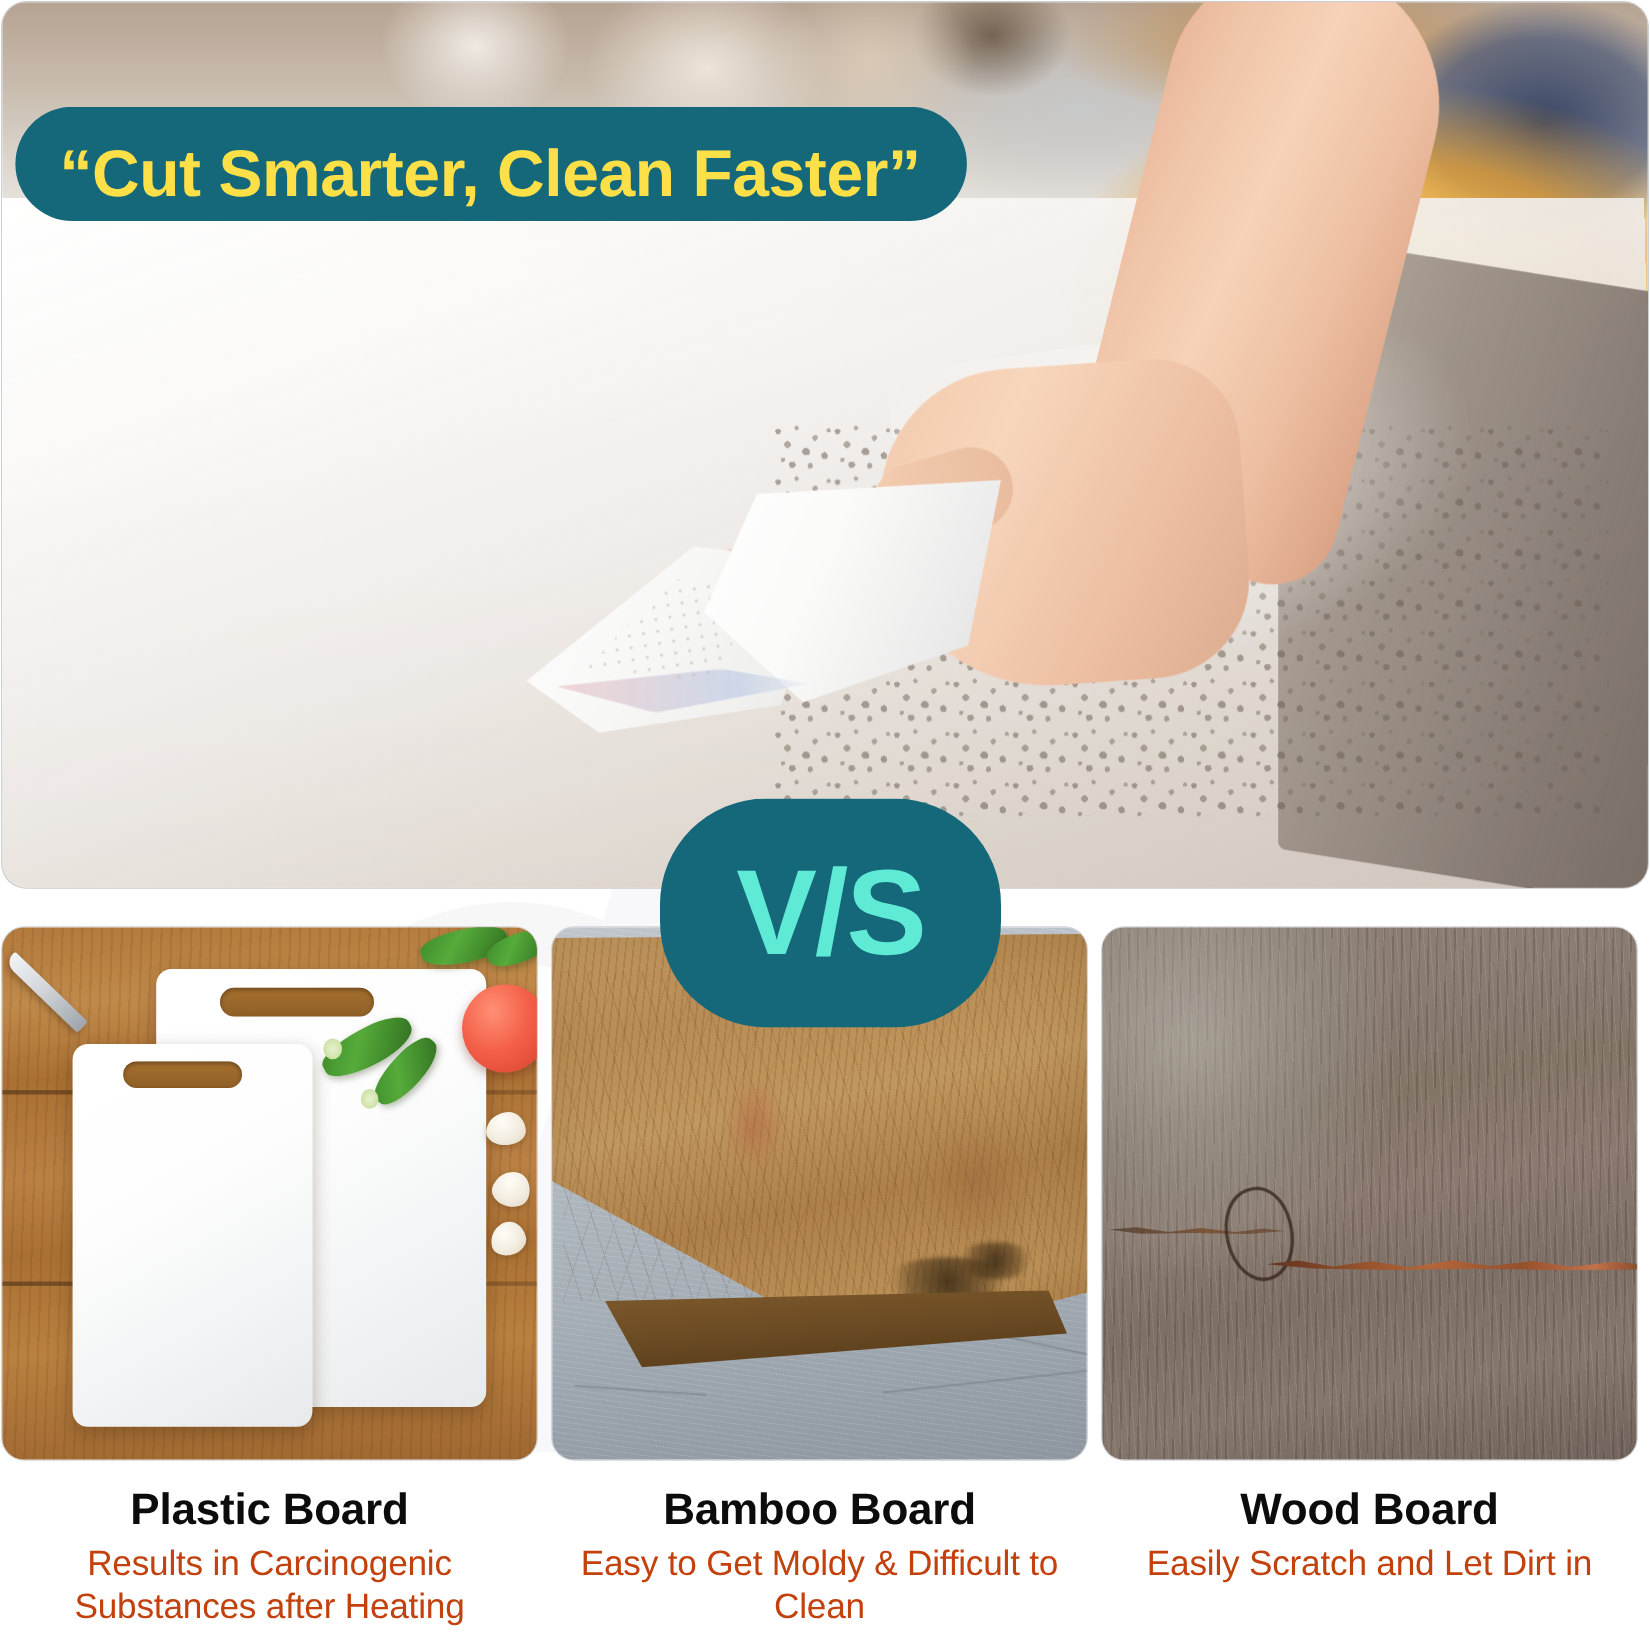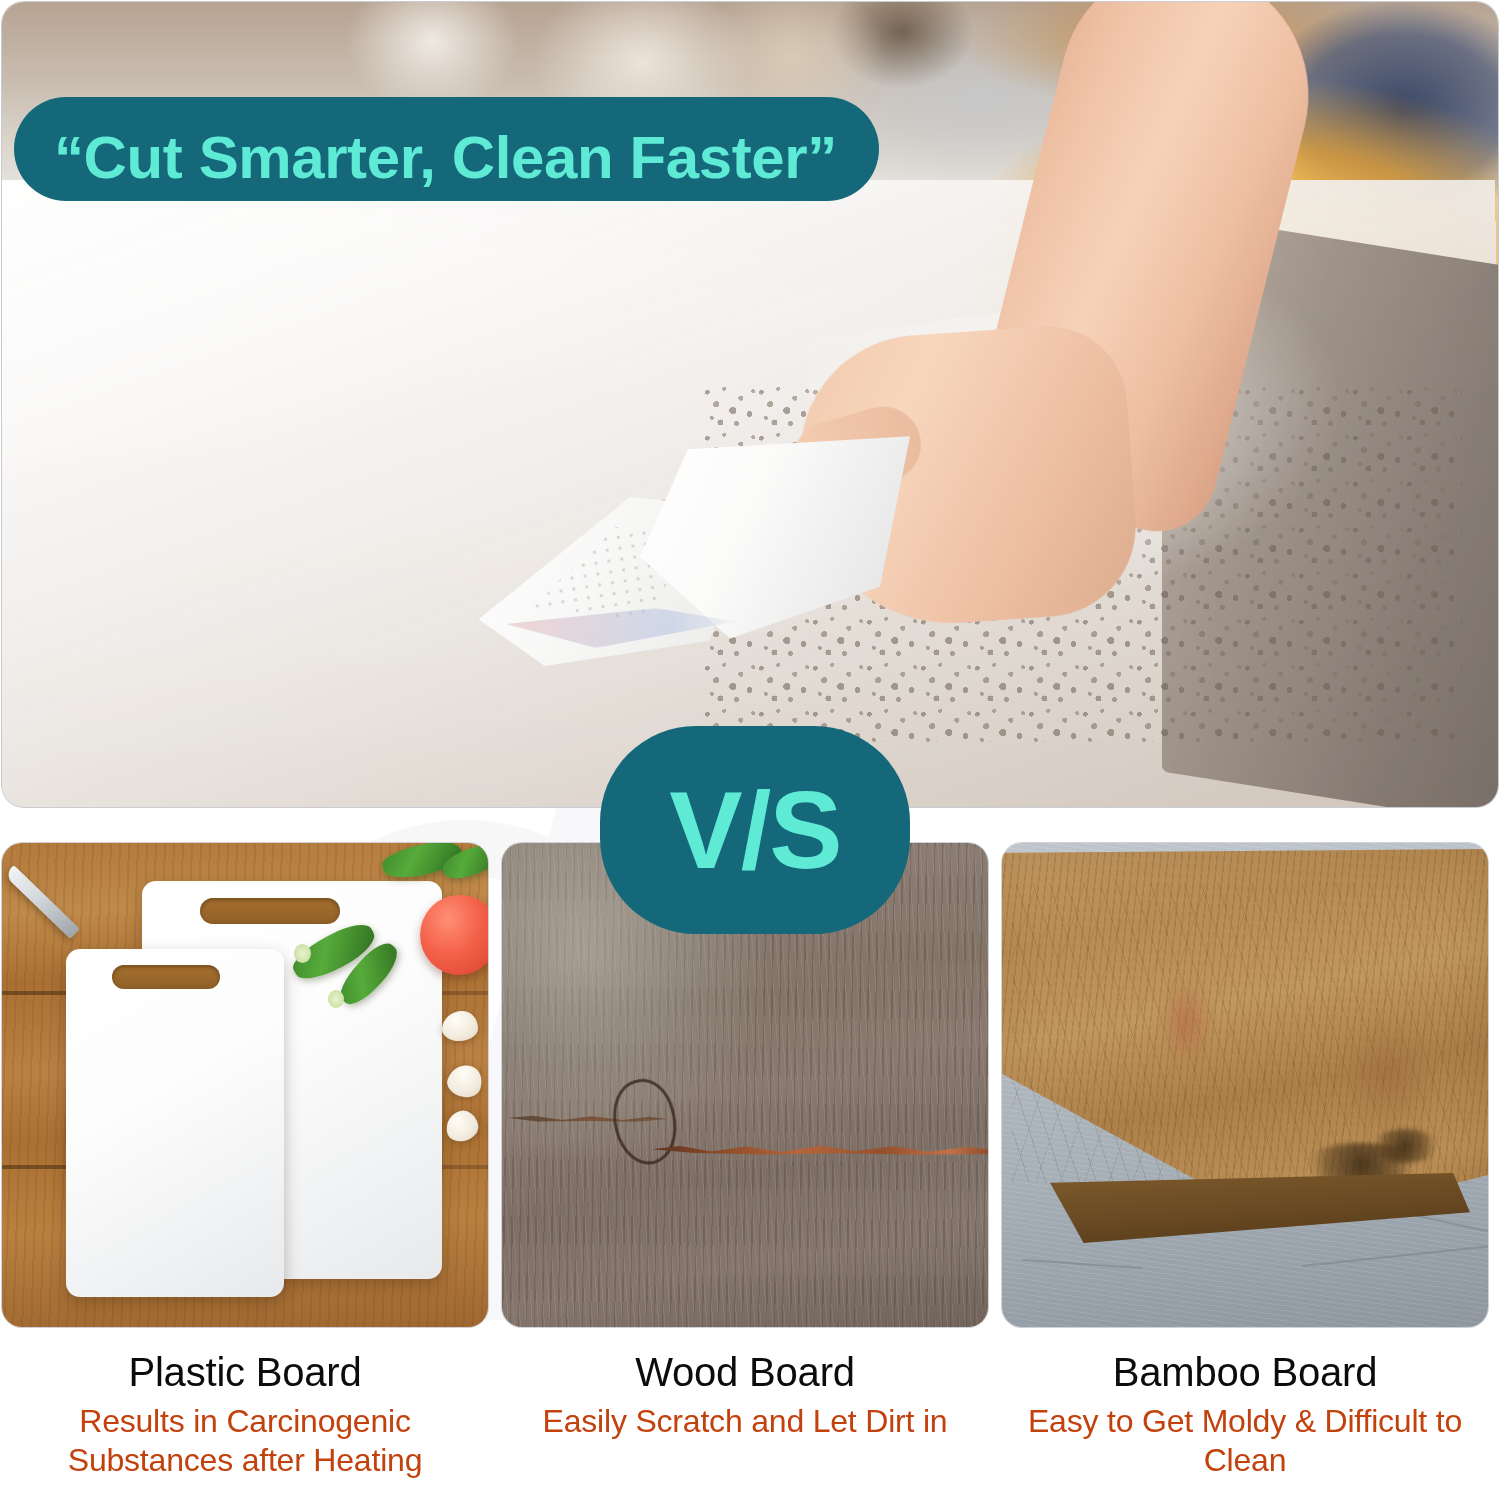--- a/index.html
+++ b/index.html
@@ -213,21 +213,21 @@
     left: 14px; top: 97px;
     height: 104px;
     padding: 0 42px 0 40px;
     display: flex;
     align-items: center;
     background: #15687a;
     border-radius: 52px;
     z-index: 6;
   }
   .headline-text {
-    color: #5eead4;
+    color: #fde047;
     font-size: 60px;
     font-weight: 700;
     letter-spacing: -.4px;
     white-space: nowrap;
     line-height: 1;
     margin-top: 18px;
   }
 
   
   .vs-badge {
@@ -424,21 +424,21 @@
     border: 3px solid rgba(52,36,26,.78);
     border-radius: 50% 44% 52% 48%;
     transform: rotate(-14deg);
     filter: blur(.5px);
   }
 
   
   .caption { padding-top: 24px; text-align: center; }
   .caption-title {
     font-size: 40px;
-    font-weight: 400;
+    font-weight: 700;
     color: #0c0c0c;
     line-height: 1.08;
     letter-spacing: -.2px;
   }
   .caption-sub {
     margin-top: 8px;
     font-size: 32px;
     font-weight: 400;
     color: #c2410c;
     line-height: 1.22;
@@ -510,53 +510,53 @@
         <div class="garlic" style="left:444px;top:268px;width:32px;height:30px;transform:rotate(-14deg)"></div>
 
         <div class="knife-blade" style="left:-6px;top:52px;width:92px;height:14px;transform:rotate(44deg)"></div>
 
         <div class="pboard" style="left:64px;top:106px;width:218px;height:348px"></div>
         <div class="pboard-slot" style="left:110px;top:122px;width:108px;height:24px"></div>
       </div>
       <div class="caption">
         <div class="caption-title">Plastic Board</div>
         <div class="caption-sub">Results in Carcinogenic Substances after Heating</div>
+      </div>
+    </div>
+
+    <div class="card">
+      <div class="thumb">
+        <div class="metal-bg"></div>
+        <div class="metal-crack" style="left:330px;top:372px;width:170px;transform:rotate(12deg)"></div>
+        <div class="metal-crack" style="left:300px;top:412px;width:190px;transform:rotate(-6deg)"></div>
+        <div class="metal-crack" style="left:20px;top:420px;width:120px;transform:rotate(4deg)"></div>
+
+        <div class="bamboo-top"></div>
+        <div class="scratches"></div>
+        <div class="stain" style="left:160px;top:140px;width:48px;height:78px;background:radial-gradient(ellipse,rgba(178,96,62,.55) 0%,rgba(186,120,78,.25) 60%,rgba(190,140,96,0) 80%)"></div>
+        <div class="stain" style="left:338px;top:178px;width:96px;height:110px;background:radial-gradient(ellipse,rgba(150,100,56,.45) 0%,rgba(168,120,70,.22) 58%,rgba(180,140,90,0) 80%)"></div>
+        <div class="mold" style="left:300px;top:300px;width:120px;height:44px"></div>
+        <div class="mold" style="left:368px;top:286px;width:70px;height:34px"></div>
+        <div class="bamboo-edge"></div>
+      </div>
+      <div class="caption">
+        <div class="caption-title">Bamboo Board</div>
+        <div class="caption-sub">Easy to Get Moldy &amp; Difficult to Clean</div>
       </div>
     </div>
 
     <div class="card">
       <div class="thumb">
         <div class="darkwood"></div>
         <div class="dw-fiber"></div>
         <div class="dw-hazy"></div>
         <div class="crack-thin"></div>
         <div class="crack-loop"></div>
         <div class="crack-main"></div>
       </div>
       <div class="caption">
         <div class="caption-title">Wood Board</div>
         <div class="caption-sub">Easily Scratch and Let Dirt in</div>
       </div>
     </div>
 
-    <div class="card">
-      <div class="thumb">
-        <div class="metal-bg"></div>
-        <div class="metal-crack" style="left:330px;top:372px;width:170px;transform:rotate(12deg)"></div>
-        <div class="metal-crack" style="left:300px;top:412px;width:190px;transform:rotate(-6deg)"></div>
-        <div class="metal-crack" style="left:20px;top:420px;width:120px;transform:rotate(4deg)"></div>
-
-        <div class="bamboo-top"></div>
-        <div class="scratches"></div>
-        <div class="stain" style="left:160px;top:140px;width:48px;height:78px;background:radial-gradient(ellipse,rgba(178,96,62,.55) 0%,rgba(186,120,78,.25) 60%,rgba(190,140,96,0) 80%)"></div>
-        <div class="stain" style="left:338px;top:178px;width:96px;height:110px;background:radial-gradient(ellipse,rgba(150,100,56,.45) 0%,rgba(168,120,70,.22) 58%,rgba(180,140,90,0) 80%)"></div>
-        <div class="mold" style="left:300px;top:300px;width:120px;height:44px"></div>
-        <div class="mold" style="left:368px;top:286px;width:70px;height:34px"></div>
-        <div class="bamboo-edge"></div>
-      </div>
-      <div class="caption">
-        <div class="caption-title">Bamboo Board</div>
-        <div class="caption-sub">Easy to Get Moldy &amp; Difficult to Clean</div>
-      </div>
-    </div>
-
   </div>
 </div>
 
 </body></html>

